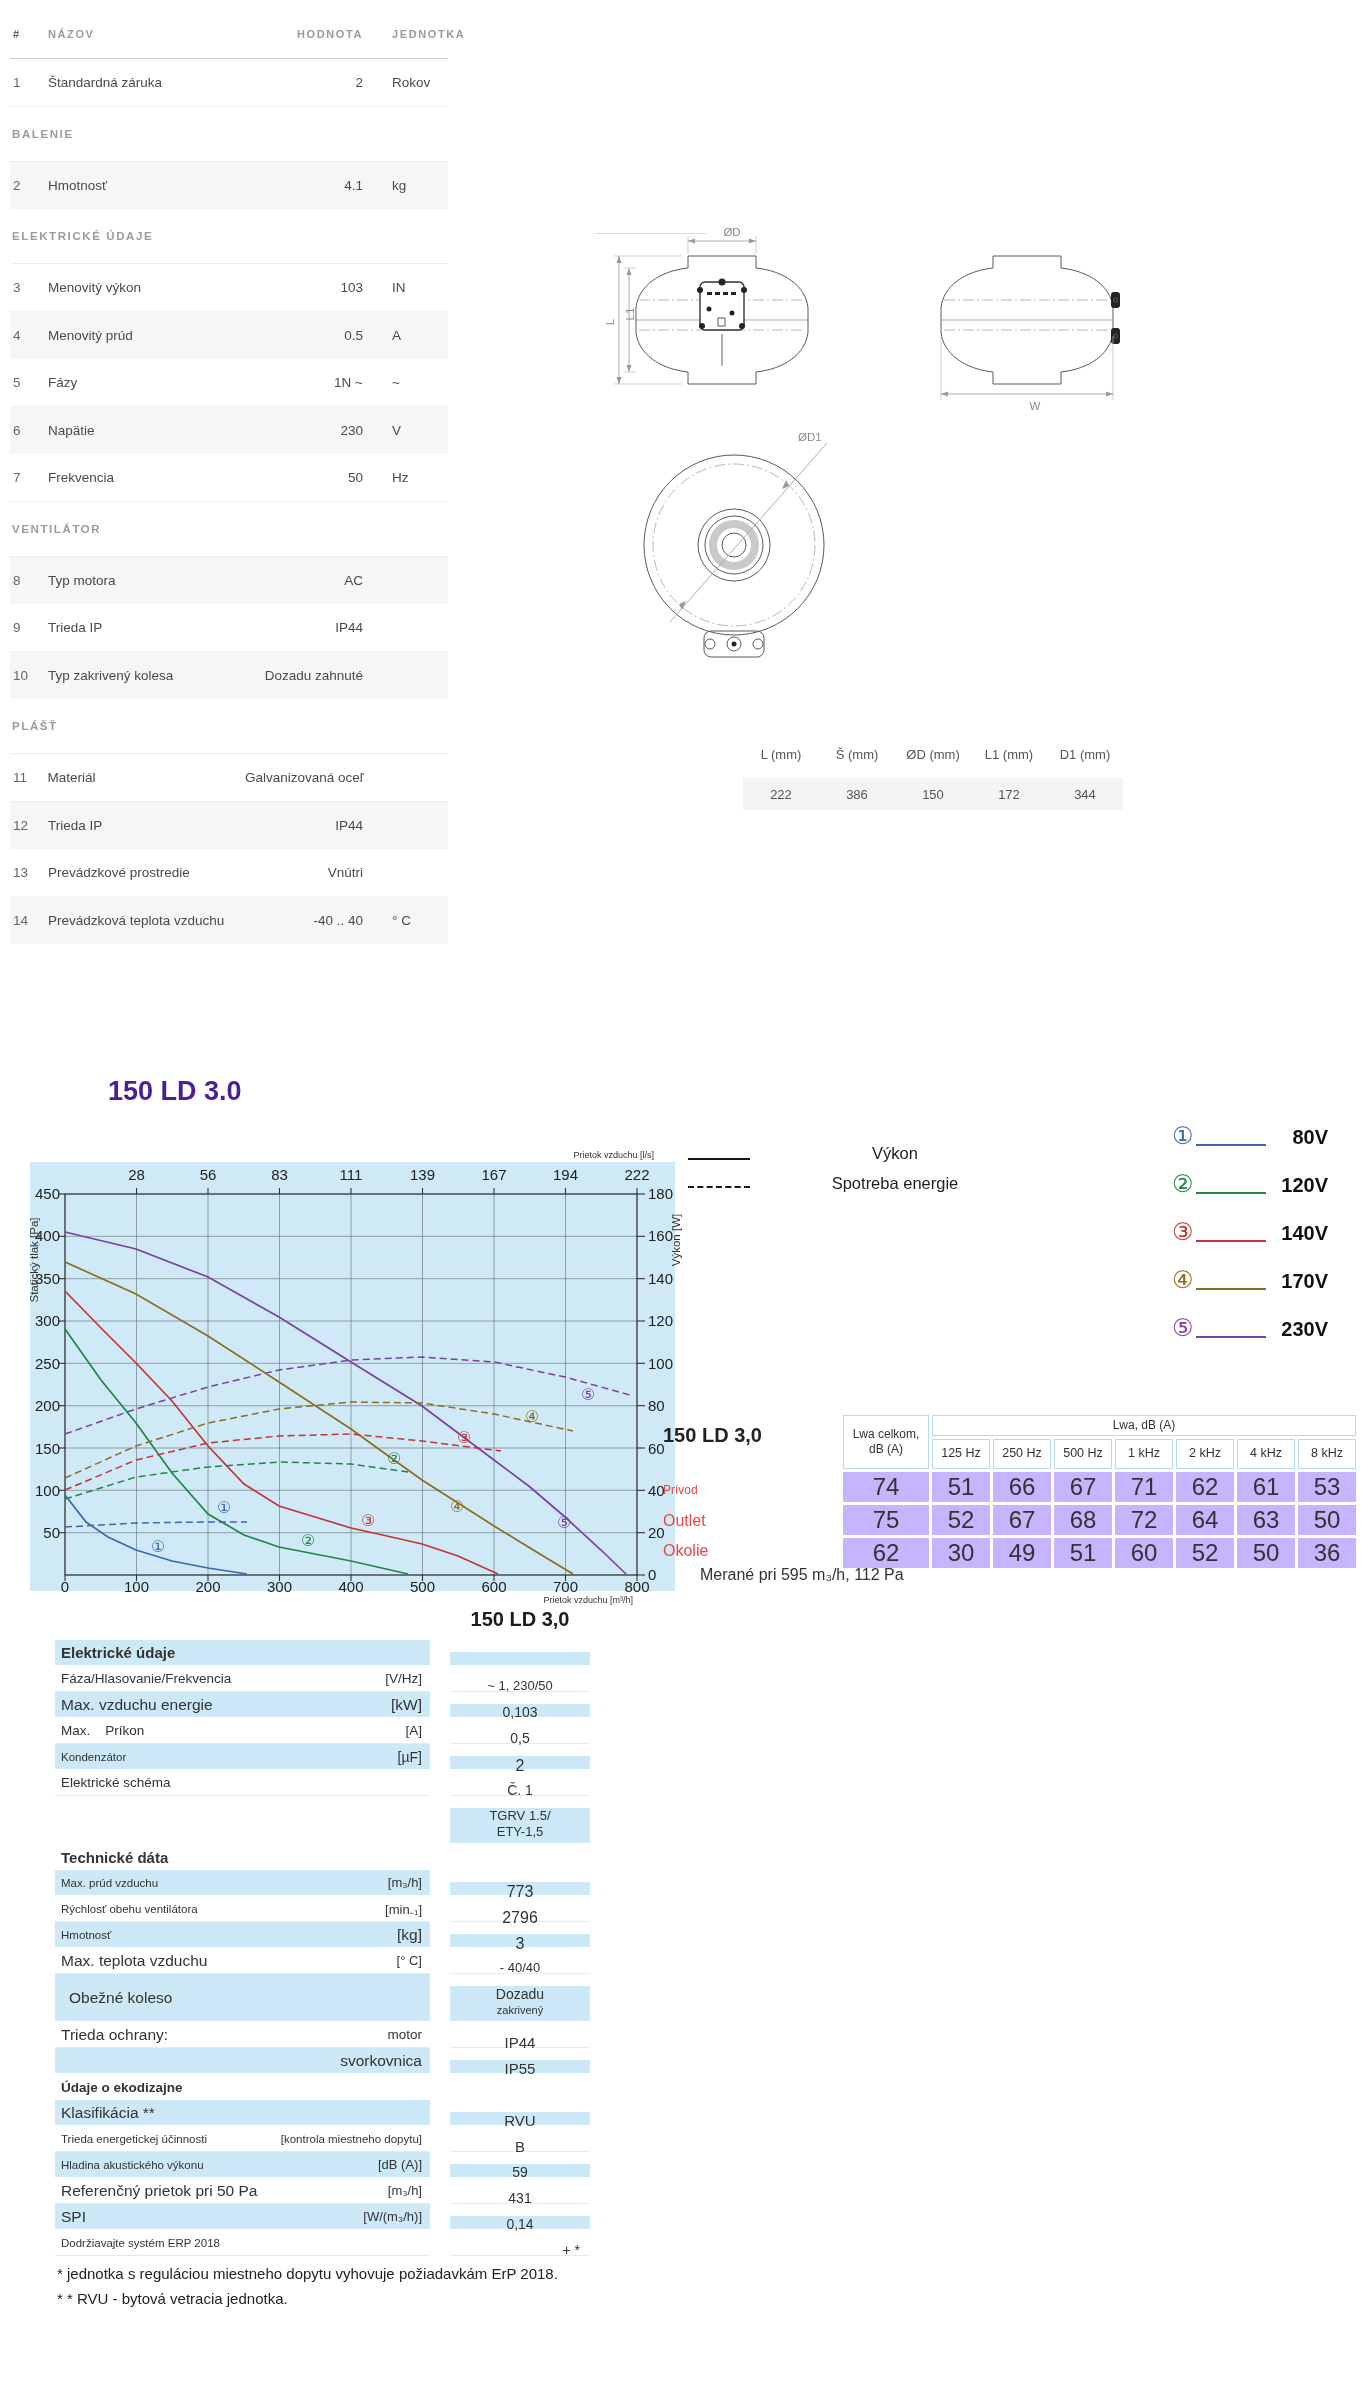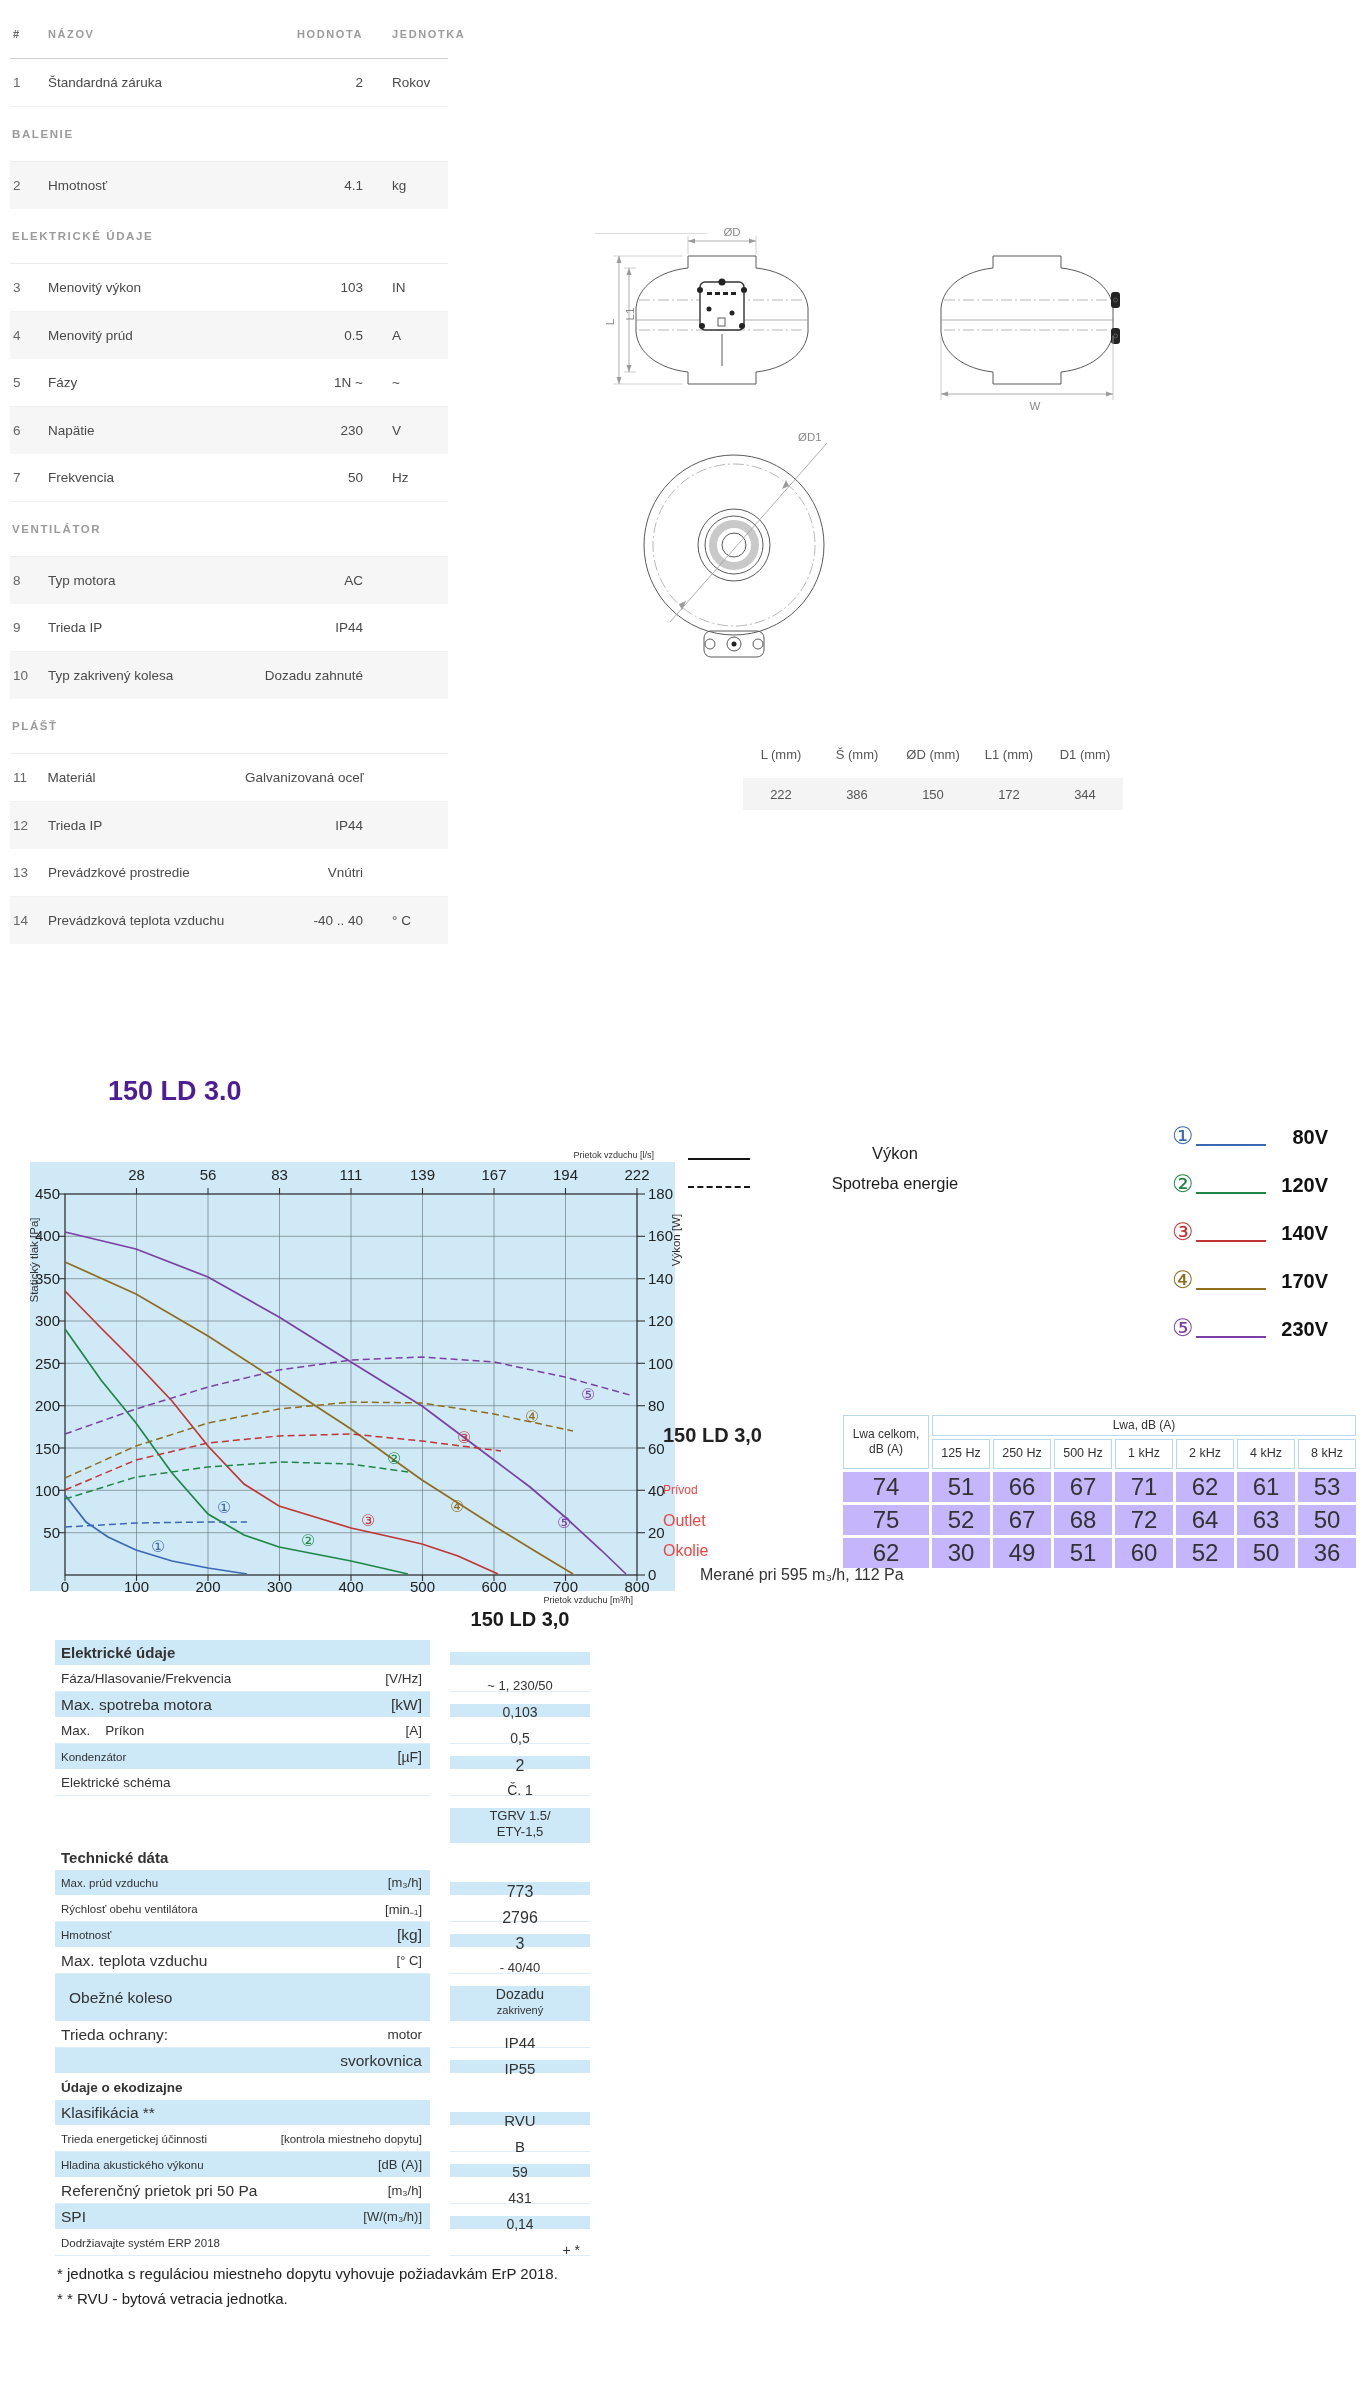--- a/index.html
+++ b/index.html
@@ -535,21 +535,21 @@
           <span>Fáza/Hlasovanie/Frekvencia</span>
           <span class="dt-unit">[V/Hz]</span>
         </div>
       <div class="dt-gap"></div>
       <div class="dt-value" style="font-size:13px;">
           <span>~ 1, 230/50</span>
         </div>
     </div>
     <div class="dt-row lblue vblue">
       <div class="dt-label lg">
-          <span>Max. spotreba motora</span>
+          <span>Max. vzduchu energie</span>
           <span class="dt-unit">[kW]</span>
         </div>
       <div class="dt-gap"></div>
       <div class="dt-value">
           <span>0,103</span>
         </div>
     </div>
     <div class="dt-row">
       <div class="dt-label">
           <span>Max.&nbsp;&nbsp;&nbsp;&nbsp;Príkon</span>

